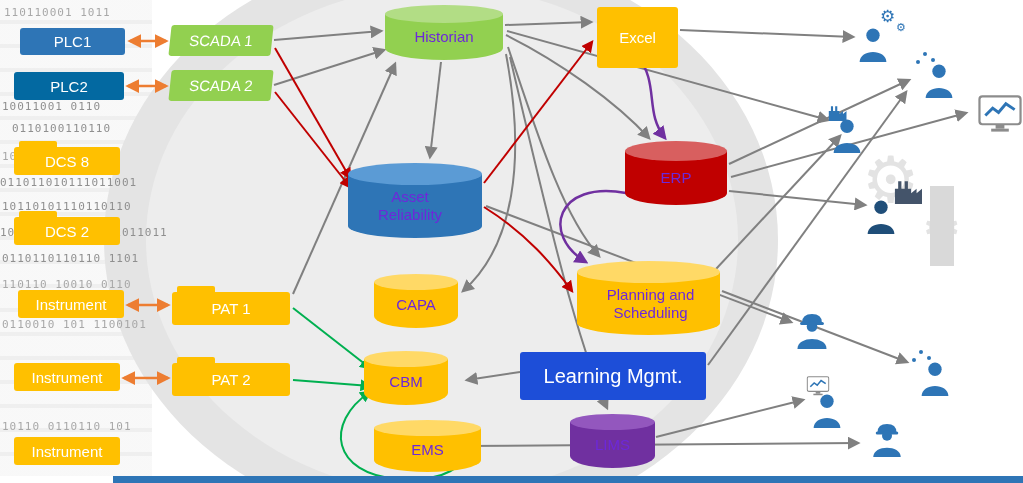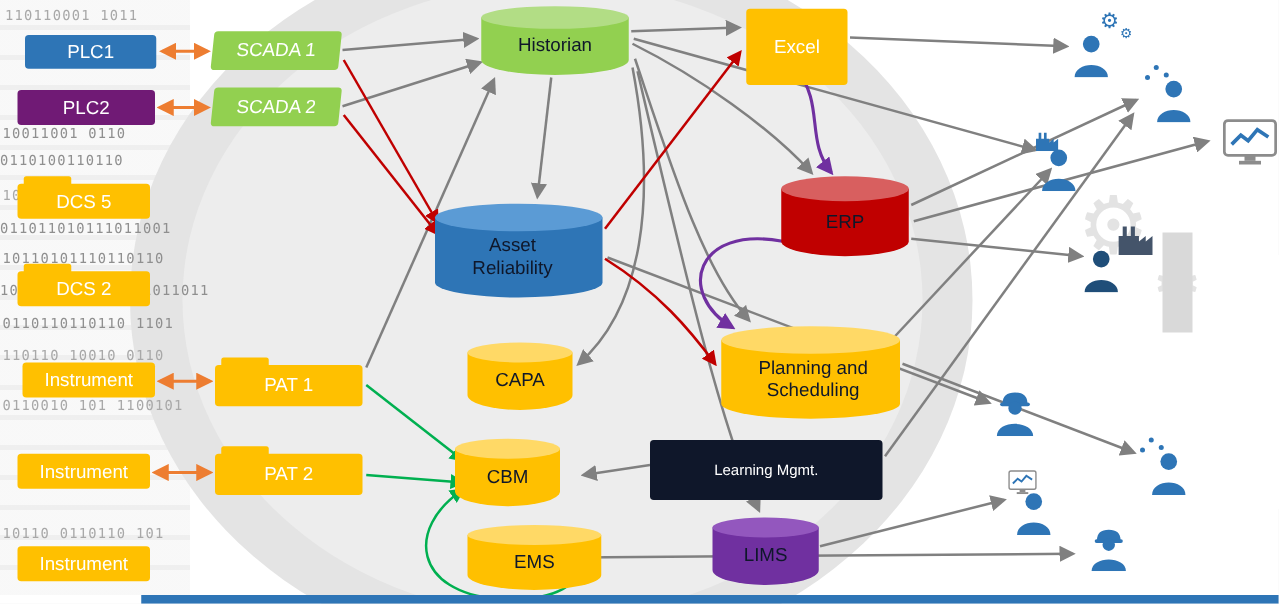--- a/index.html
+++ b/index.html
@@ -17,40 +17,40 @@
         font-size:15px;z-index:3;text-align:center}
   .rect{border-radius:3px}
   .skew{transform:skewX(-6deg)}
   .folder::before{content:"";position:absolute;top:-6px;left:5px;width:38px;height:7px;
         border-radius:2px 2px 0 0;background:inherit}
   .cyl{position:absolute;z-index:3}
   .cyl .top{position:absolute;left:0;top:0;right:0;height:var(--eh,18px);border-radius:50%;background:var(--ct)}
   .cyl .body{position:absolute;left:0;right:0;top:calc(var(--eh,18px)/2);bottom:0;background:var(--c);
         border-radius:0 0 50% 50% / 0 0 12px 12px}
   .cyl .lbl{position:absolute;inset:0;display:flex;align-items:center;justify-content:center;
-        text-align:center;color:#0f172a;font-size:15px;line-height:1.18;padding-top:calc(var(--eh,18px)/2)}
+        text-align:center;color:#6d28d9;font-size:15px;line-height:1.18;padding-top:calc(var(--eh,18px)/2)}
   svg.arrows{position:absolute;left:0;top:0;z-index:2;pointer-events:none}
   .icon{position:absolute;z-index:3;color:#2E75B6}
   .icon svg{position:absolute;fill:currentColor}
   .gear{position:absolute;line-height:1;color:inherit}
   .dot{position:absolute;width:4px;height:4px;border-radius:50%;background:currentColor}
   .bg-panel{position:absolute;z-index:1;background:#D9D9D9}
   .bottom-bar{position:absolute;left:113px;top:476px;width:910px;height:7px;background:#2E75B6;z-index:4}
 </style>
 </head>
 <body>
 
 <div class="rack"></div>
 <div class="ellipse-outer"></div>
 <div class="ellipse-inner"></div>
 
 <div class="binary" style="left:4px;top:6px">110110001 1011</div>
 <div class="binary" style="left:40px;top:34px">0110 100110</div>
 <div class="binary dark" style="left:2px;top:100px">10011001 0110</div>
-<div class="binary dark" style="left:0;top:122px">0110100110110</div>
+<div class="binary dark" style="left:12px;top:122px">0110100110110</div>
 <div class="binary" style="left:2px;top:150px">101101 011011</div>
 <div class="binary dark" style="left:0px;top:176px">011011010111011001</div>
 <div class="binary dark" style="left:2px;top:200px">10110101110110110</div>
 <div class="binary dark" style="left:0px;top:226px">1011010101101101011011</div>
 <div class="binary dark" style="left:2px;top:252px">0110110110110 1101</div>
 <div class="binary" style="left:2px;top:278px">110110 10010 0110</div>
 <div class="binary" style="left:2px;top:318px">0110010 101 1100101</div>
 <div class="binary" style="left:2px;top:420px">10110 0110110 101</div>
 
 <span class="watermark-gear" style="left:862px;top:148px;font-size:64px">⚙</span>
@@ -146,25 +146,25 @@
       <polyline points="5,14 10,9 14,12 19,6 25,10" fill="none" stroke="#2E75B6" stroke-width="2"></polyline>
       <rect x="12" y="20" width="6" height="3" fill="#8C8C8C"></rect>
       <rect x="9" y="23" width="12" height="2" fill="#8C8C8C"></rect>
     </symbol>
   </defs>
 </svg>
 
 <div class="node rect" style="left:20px;top:28px;width:105px;height:27px;background:#2E75B6">
     <span>PLC1</span>
   </div>
-<div class="node rect" style="left:14px;top:72px;width:110px;height:28px;background:#701a75">
+<div class="node rect" style="left:14px;top:72px;width:110px;height:28px;background:#0369a1">
     <span>PLC2</span>
   </div>
 <div class="node rect folder" style="left:14px;top:147px;width:106px;height:28px;background:#FFC000">
-    <span>DCS 5</span>
+    <span>DCS 8</span>
   </div>
 <div class="node rect folder" style="left:14px;top:217px;width:106px;height:28px;background:#FFC000">
     <span>DCS 2</span>
   </div>
 <div class="node rect" style="left:18px;top:290px;width:106px;height:28px;background:#FFC000">
     <span>Instrument</span>
   </div>
 <div class="node rect" style="left:14px;top:363px;width:106px;height:28px;background:#FFC000">
     <span>Instrument</span>
   </div>
@@ -181,21 +181,21 @@
 <div class="node rect folder" style="left:172px;top:292px;width:118px;height:33px;background:#FFC000">
     <span>PAT 1</span>
   </div>
 <div class="node rect folder" style="left:172px;top:363px;width:118px;height:33px;background:#FFC000">
     <span>PAT 2</span>
   </div>
 
 <div class="node rect" style="left:597px;top:7px;width:81px;height:61px;background:#FFC000">
     <span>Excel</span>
   </div>
-<div class="node rect" style="left:520px;top:352px;width:186px;height:48px;background:#0f172a;font-size:12px">
+<div class="node rect" style="left:520px;top:352px;width:186px;height:48px;background:#1d4ed8;font-size:20px">
     <span>Learning Mgmt.</span>
   </div>
 
 <div class="cyl" style="left:385px;top:5px;width:118px;height:55px;--c:#92D050;--ct:#B2DD85;--eh:18px">
   <div class="body"></div>
     <div class="top"></div>
   <span class="lbl">Historian</span>
 </div>
 <div class="cyl" style="left:348px;top:163px;width:134px;height:75px;--c:#2E75B6;--ct:#5B9BD5;--eh:22px">
   <div class="body"></div>

